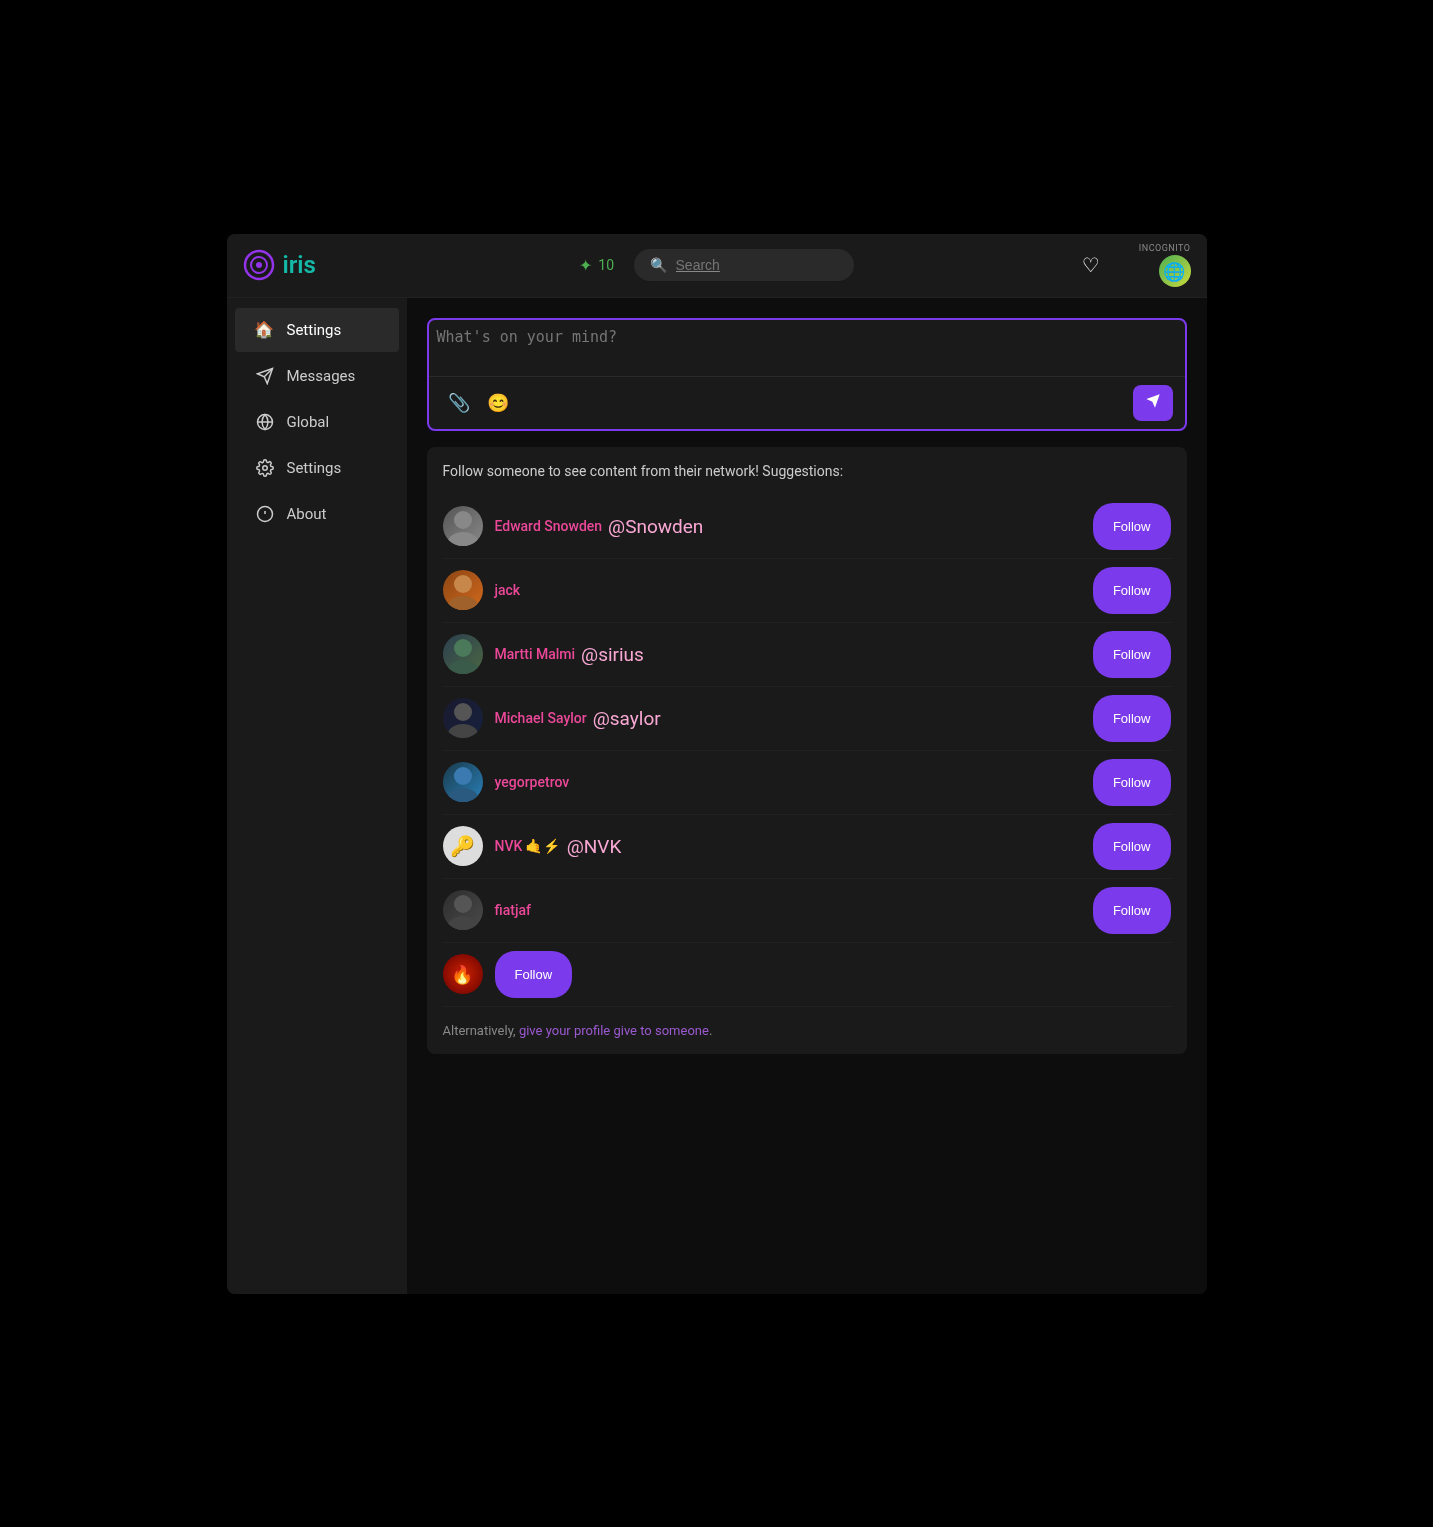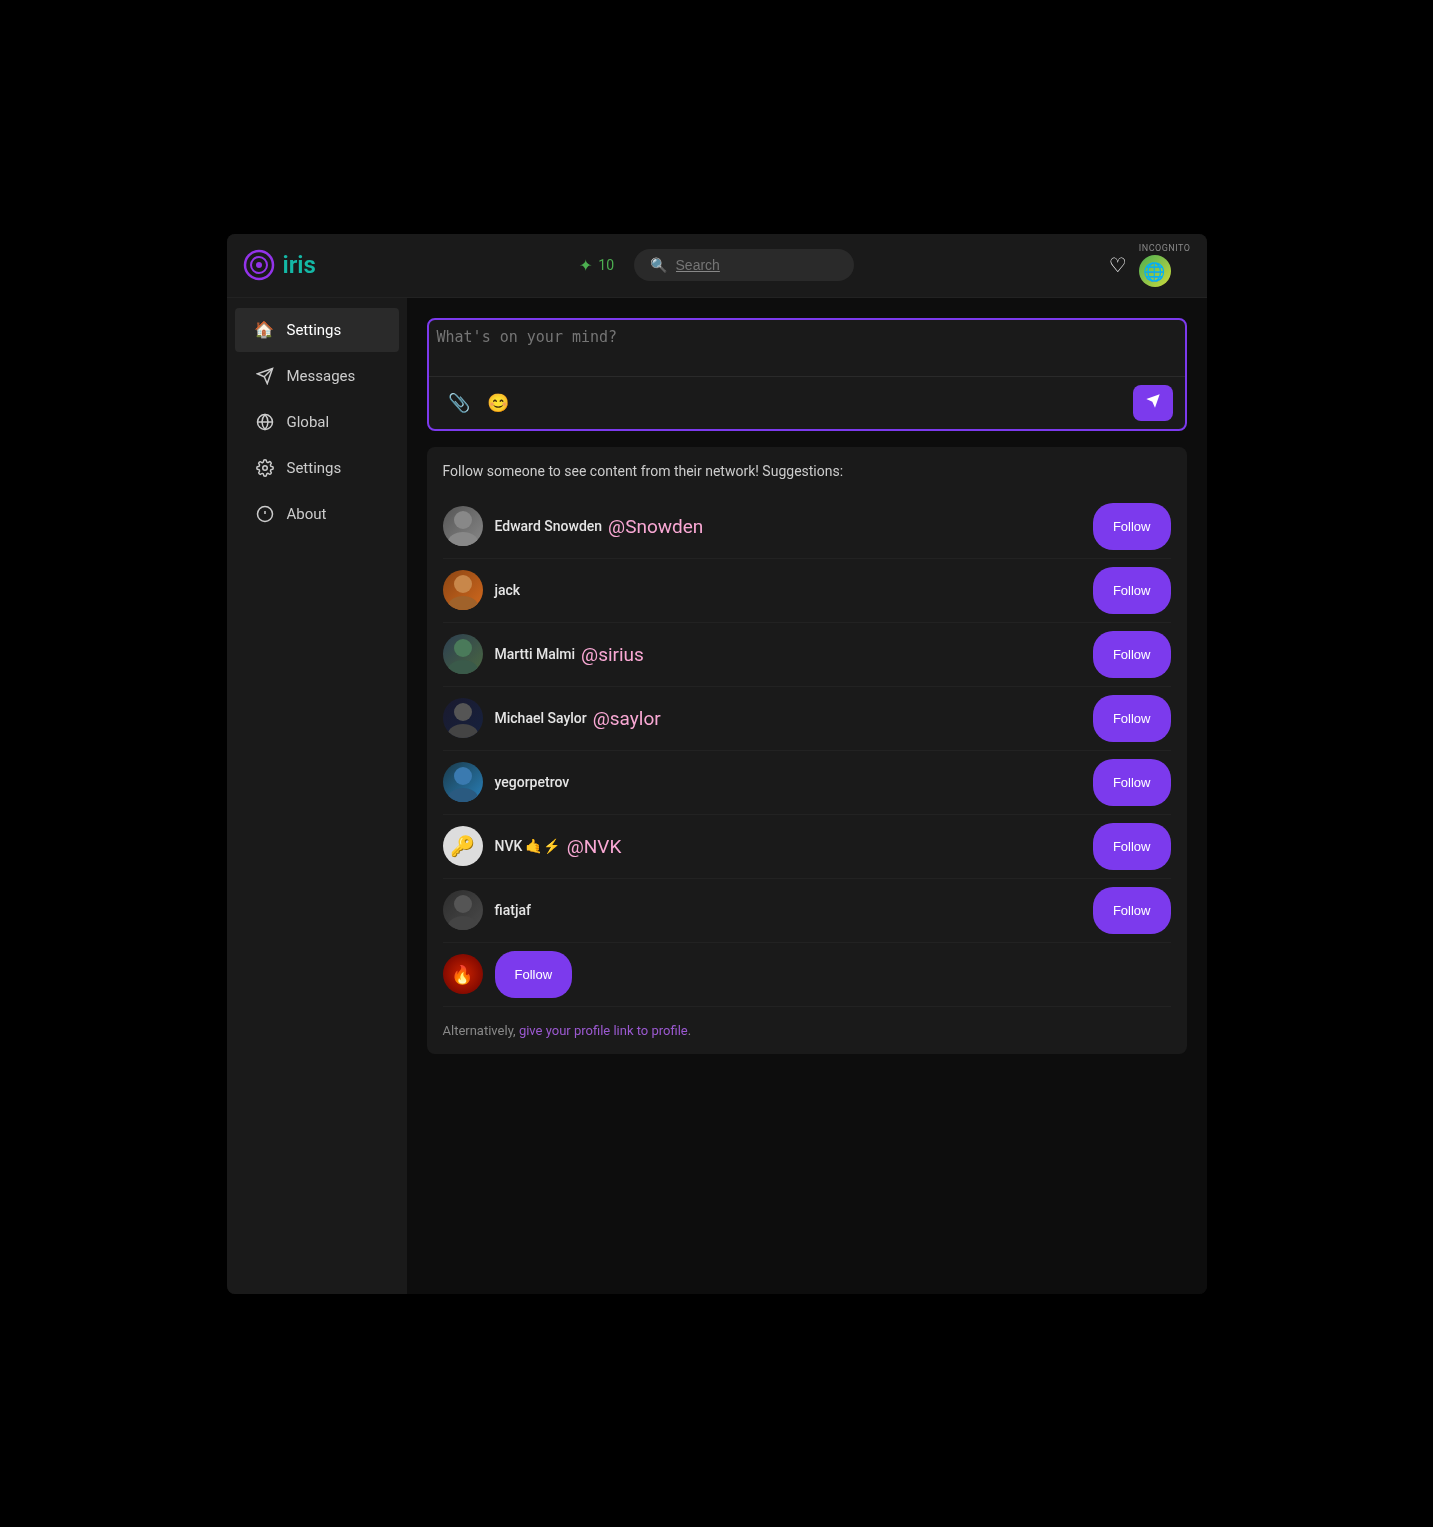--- a/index.html
+++ b/index.html
@@ -97,23 +97,24 @@
       border: none;
       cursor: pointer;
       color: #fff;
       font-size: 20px;
       display: flex;
       align-items: center;
     }
     .incognito-btn {
       display: flex;
       flex-direction: column;
-      align-items: flex-start;
+      align-items: flex-end;
       gap: 2px;
       cursor: pointer;
+      margin-left: 27px;
     }
     .incognito-label {
       color: #888;
       font-size: 9px;
       text-transform: uppercase;
       letter-spacing: 0.5px;
     }
     .incognito-avatar {
       width: 32px;
       height: 32px;
@@ -248,21 +249,21 @@
       overflow: hidden;
       font-size: 18px;
     }
     .suggestion-info {
       flex: 1;
       display: flex;
       align-items: center;
       gap: 6px;
     }
     .suggestion-name {
-      color: #e5e5e5;
+      color: #ec4899;
       font-size: 14px;
       font-weight: 500;
       cursor: pointer;
     }
     .suggestion-handle {
       color: #f9a8d4;
       font-size: 19px;
     }
     .follow-btn {
       background: #7c3aed;
@@ -491,18 +492,18 @@
           </div>
           <button class="follow-btn">Follow</button>
         </div>
 
         <div class="suggestion-row">
           <div class="suggestion-avatar av-will" style="background:radial-gradient(circle,#cc2200,#660000); font-size:18px;">🔥</div>
           <button class="follow-btn">Follow</button>
         </div>
 
         <div class="alternatively-text">
-          <span>Alternatively, </span><a class="profile-link" href="#">give your profile link to profile</a><span>.</span>
+          <span>Alternatively, </span><a class="profile-link" href="#">give your profile give to someone</a><span>.</span>
         </div>
       </div>
     </div>
   </div>
 </div>
 
 </body></html>

